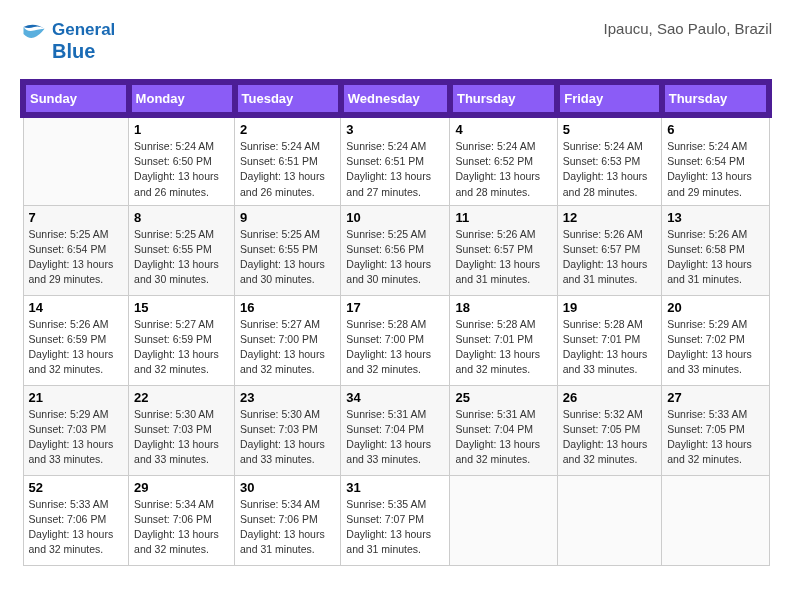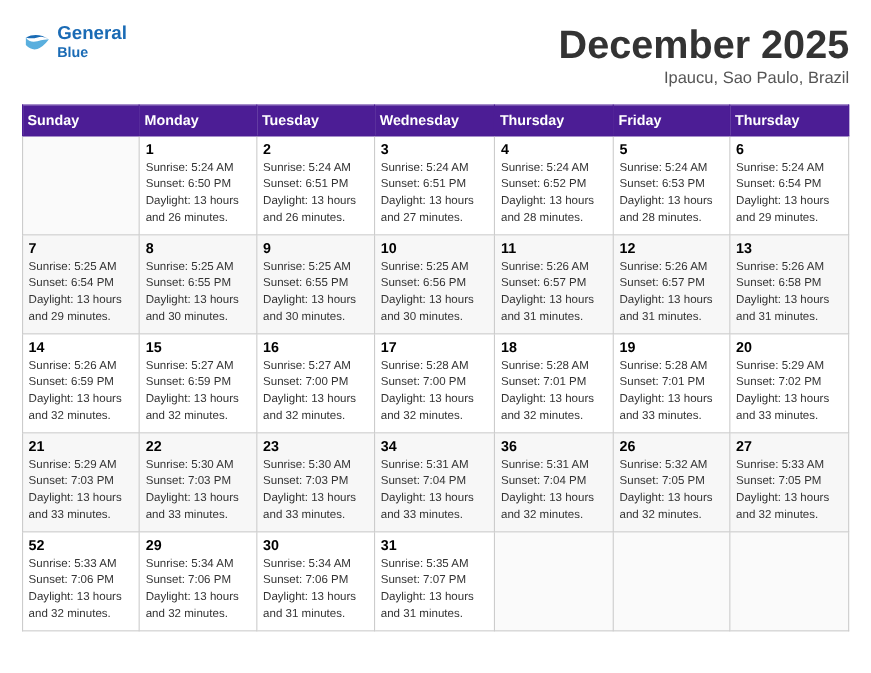--- a/index.html
+++ b/index.html
@@ -11,21 +11,21 @@
       padding: 20px;
     }
     .header {
       display: flex;
       justify-content: space-between;
       align-items: flex-start;
       margin-bottom: 16px;
     }
     .logo {
       display: flex;
-      align-items: flex-end;
+      align-items: flex-start;
       gap: 4px;
     }
     .logo-icon {
       width: 28px;
       height: 28px;
     }
     .title-block {
       text-align: right;
     }
     .month-title {
@@ -36,27 +36,27 @@
     .location {
       font-size: 15px;
       color: #555;
     }
     table {
       width: 100%;
       border-collapse: collapse;
       font-size: 11px;
     }
     thead tr th {
-      background: #4c1d95;
+      background: #8b5cf6;
       color: #fff;
       padding: 6px 4px;
       text-align: left;
       font-size: 13px;
       font-weight: bold;
-      border: 1px solid #4c1d95;
+      border: 6px solid #4c1d95;
     }
     tbody tr td {
       border: 1px solid #ccc;
       vertical-align: top;
       padding: 4px 5px;
       width: 113px;
       min-height: 80px;
       height: 90px;
     }
     .day-num {
@@ -84,25 +84,24 @@
 <body>
 
 <div class="header">
   <div class="logo">
     <svg class="logo-icon" viewBox="0 0 32 32" xmlns="http://www.w3.org/2000/svg">
       <path d="M4 8 Q16 2 28 10 Q22 6 16 8 Q10 10 4 8Z" fill="#1a6bb5"></path>
       <path d="M4 8 Q8 14 16 12 Q24 10 28 10 Q22 18 16 20 Q10 22 4 16Z" fill="#5aafde"></path>
     </svg>
     <div>
       <div style="font-size:17px;font-weight:bold;color:#333;"><span style="color:#1a6bb5;">General</span></div>
-      <div style="font-size:13px;font-weight:bold;color:#1a6bb5;">Blue</div>
+      <div style="font-size:20px;font-weight:bold;color:#1a6bb5;">Blue</div>
     </div>
   </div>
   <div class="title-block">
-    <div class="month-title">December 2025</div>
     <div class="location">Ipaucu, Sao Paulo, Brazil</div>
   </div>
 </div>
 
 <table>
   <thead>
     <tr>
     <th>Sunday</th>
         <th>Monday</th>
         <th>Tuesday</th>
@@ -211,21 +210,21 @@
         </td>
         <td>
           <span class="day-num">23</span>
           <div class="day-detail">Sunrise: 5:30 AM<br>Sunset: 7:03 PM<br>Daylight: 13 hours<br>and 33 minutes.</div>
         </td>
         <td>
           <span class="day-num">34</span>
           <div class="day-detail">Sunrise: 5:31 AM<br>Sunset: 7:04 PM<br>Daylight: 13 hours<br>and 33 minutes.</div>
         </td>
         <td>
-          <span class="day-num">36</span>
+          <span class="day-num">25</span>
           <div class="day-detail">Sunrise: 5:31 AM<br>Sunset: 7:04 PM<br>Daylight: 13 hours<br>and 32 minutes.</div>
         </td>
         <td>
           <span class="day-num">26</span>
           <div class="day-detail">Sunrise: 5:32 AM<br>Sunset: 7:05 PM<br>Daylight: 13 hours<br>and 32 minutes.</div>
         </td>
         <td>
           <span class="day-num">27</span>
           <div class="day-detail">Sunrise: 5:33 AM<br>Sunset: 7:05 PM<br>Daylight: 13 hours<br>and 32 minutes.</div>
         </td>

